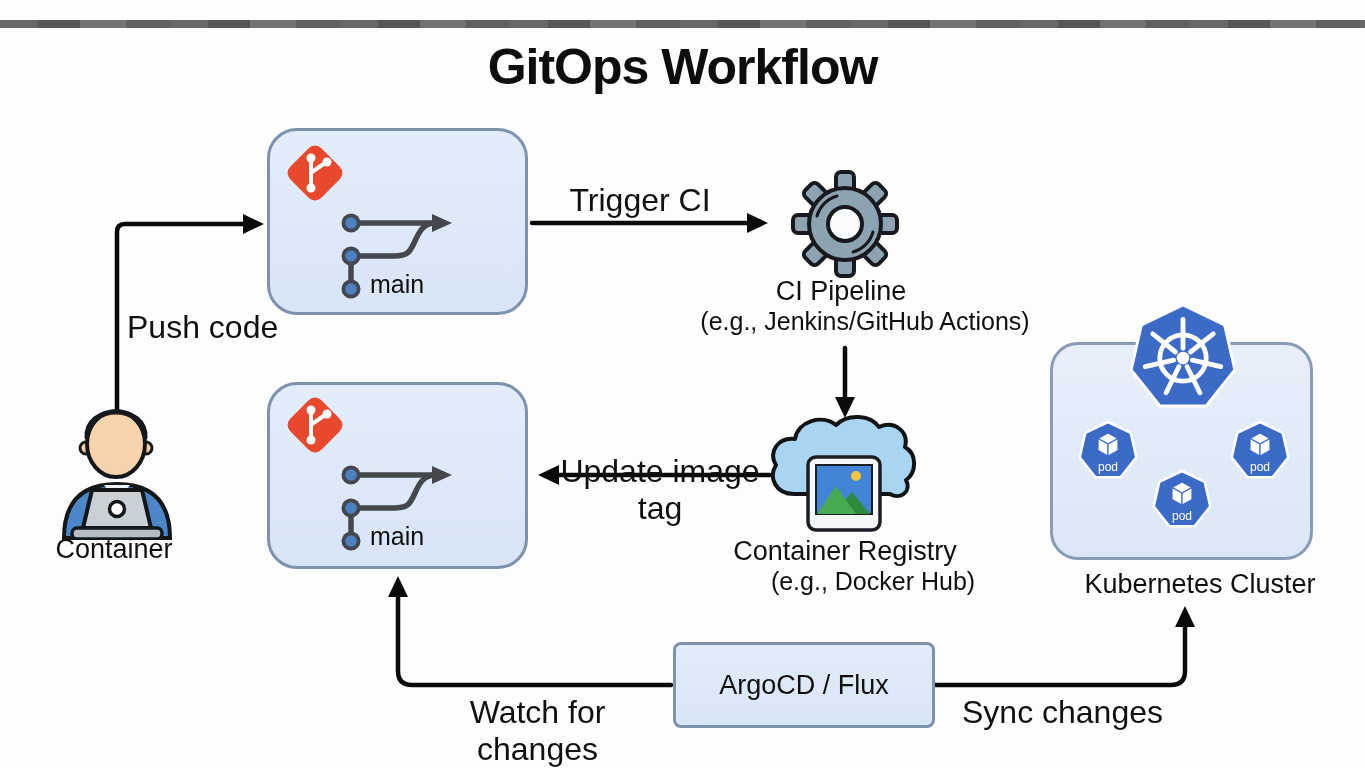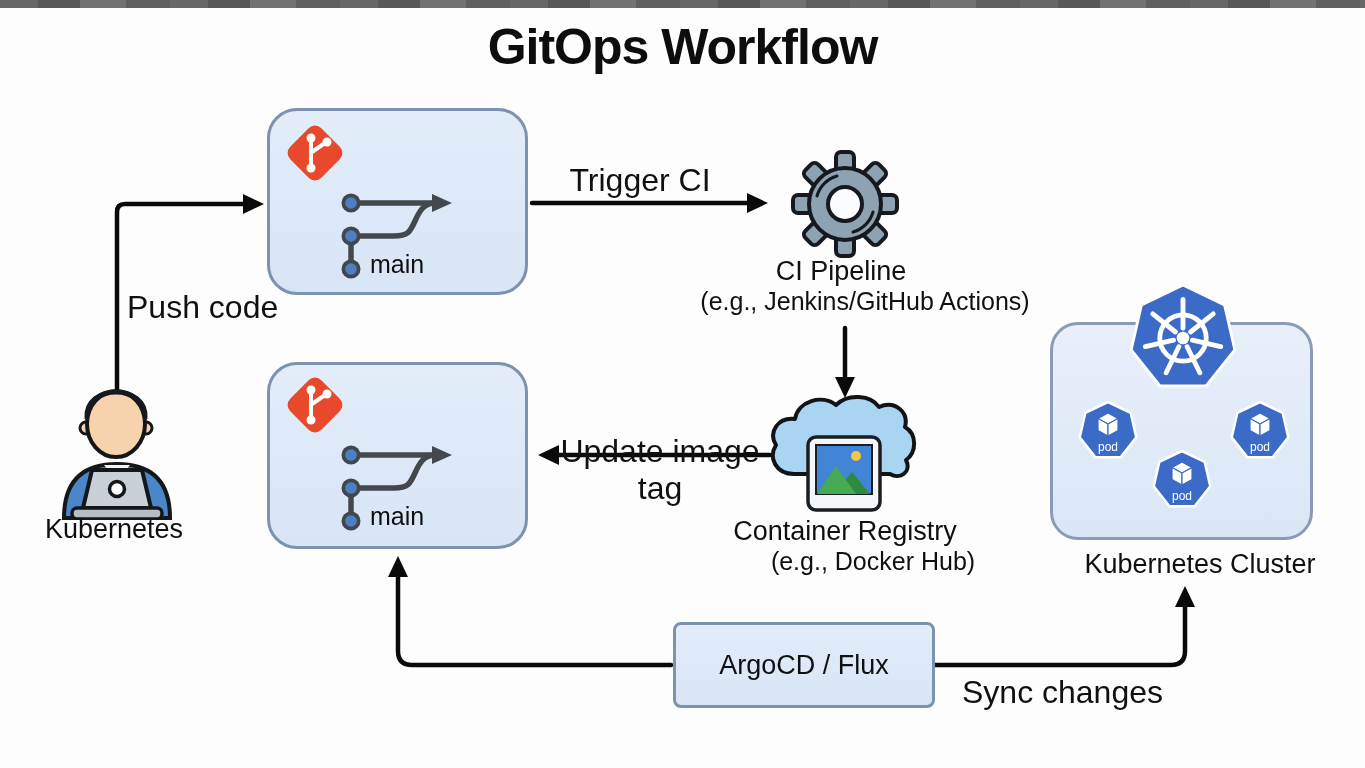--- a/index.html
+++ b/index.html
@@ -1,18 +1,18 @@
 <!DOCTYPE html>
 <html><head>
 <meta charset="utf-8">
 <style>
   * { margin:0; padding:0; box-sizing:border-box; }
   html,body { width:1365px; height:768px; }
   body { font-family:"Liberation Sans", sans-serif; background:#fdfdfd; position:relative; overflow:hidden; color:#101010; }
-  #stage { position:absolute; inset:0; width:1365px; height:540px; }
+  #stage { position:absolute; inset:0; width:1365px; height:540px;margin-top:20px; }
 
   .top-strip { position:absolute; top:0; left:0; width:1365px; height:8px;
     background:repeating-linear-gradient(90deg,#4d4d4d 0 38px,#3a3a3a 38px 80px,#5a5a5a 80px 126px,#444 126px 170px);
     opacity:.85; }
 
   .title { position:absolute; top:18px; left:0; width:1365px; text-align:center;
     font-size:50px; font-weight:800; letter-spacing:-1px; color:#0d0d0d; }
 
   svg.overlay { position:absolute; top:0; left:0; width:1365px; height:768px; z-index:1; }
 
@@ -61,34 +61,35 @@
       <polygon points="845,398 835,377 855,377"></polygon>
       <polygon points="538,455 559,445 559,465"></polygon>
       <polygon points="398,556 388,577 408,577"></polygon>
       <polygon points="1185,586 1175,607 1195,607"></polygon>
     </g>
   </svg>
 
   <div class="lbl" style="left:127px; top:289px;">Push code</div>
   <div class="lbl center" style="left:555px; top:162px; width:170px;">Trigger CI</div>
   <div class="lbl center" style="left:545px; top:433px; width:230px;">Update image tag</div>
+  <div class="lbl center" style="left:425px; top:674px; width:225px;">Watch for changes</div>
   <div class="lbl center" style="left:950px; top:674px; width:225px;">Sync changes</div>
 
   <svg class="icon-abs" style="left:52px; top:368px;" width="130" height="152" viewBox="0 0 130 152">
     <path d="M 12 150 C 12 112 32 96 65 96 C 98 96 118 112 118 150 Z" fill="#4a86c8" stroke="#14171a" stroke-width="4"></path>
     <polygon points="52,97 65,113 78,97" fill="#eef3f8"></polygon>
     <circle cx="34" cy="60" r="6" fill="#f7d3ad" stroke="#14171a" stroke-width="3"></circle>
     <circle cx="94" cy="60" r="6" fill="#f7d3ad" stroke="#14171a" stroke-width="3"></circle>
     <ellipse cx="64" cy="56" rx="29" ry="33" fill="#f7d3ad" stroke="#14171a" stroke-width="4"></ellipse>
     <path d="M 34 50 C 32 14 96 14 94 50 C 88 30 76 25 64 25 C 52 25 40 30 34 50 Z" fill="#54585d" stroke="#16191d" stroke-width="3" stroke-linejoin="round"></path>
     <polygon points="40,102 90,102 99,140 31,140" fill="#c9d0d6" stroke="#14171a" stroke-width="4" stroke-linejoin="round"></polygon>
     <circle cx="65" cy="121" r="7.5" fill="#fdfdfd" stroke="#14171a" stroke-width="3.5"></circle>
     <rect x="20" y="140" width="90" height="11" rx="5" fill="#b6bdc4" stroke="#14171a" stroke-width="3.5"></rect>
   </svg>
-  <div class="lbl center" style="left:34px; top:514px; width:160px; font-size:27px;">Kubernetes</div>
+  <div class="lbl center" style="left:34px; top:514px; width:160px; font-size:27px;">Container</div>
 
   <div class="box repo" id="app-repo-box"></div>
   <svg class="icon-abs" style="left:284px; top:122px;" width="62" height="62" viewBox="0 0 62 62">
     <rect x="9" y="9" width="44" height="44" rx="9" fill="#e8492c" transform="rotate(45 31 31)"></rect>
     <line x1="27" y1="18" x2="27" y2="44" stroke="#fff" stroke-width="4"></line>
     <line x1="28" y1="30" x2="41" y2="21" stroke="#fff" stroke-width="4"></line>
     <circle cx="27" cy="16" r="4.5" fill="#fff"></circle>
     <circle cx="43" cy="20" r="4.5" fill="#fff"></circle>
     <circle cx="27" cy="46" r="4.5" fill="#fff"></circle>
   </svg>

